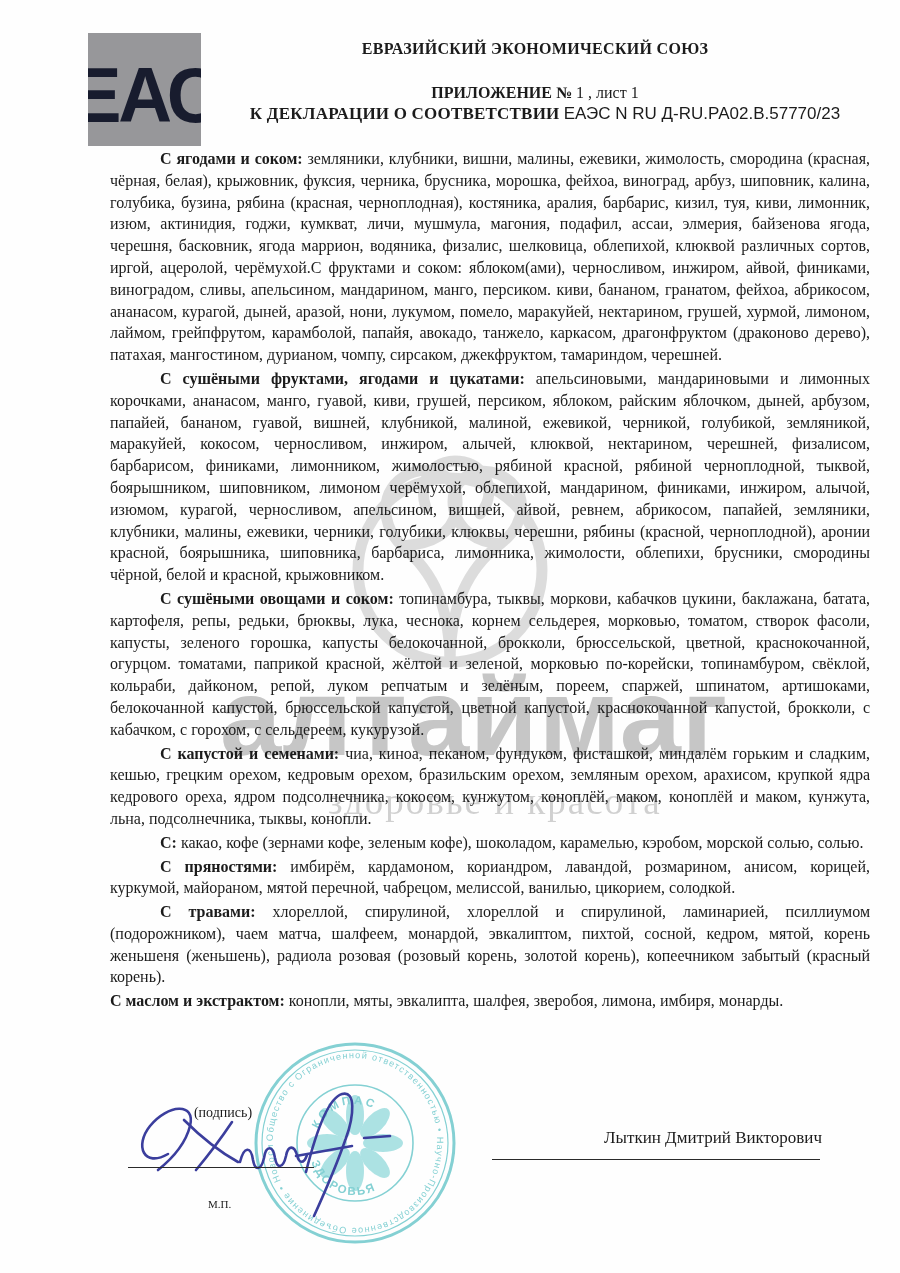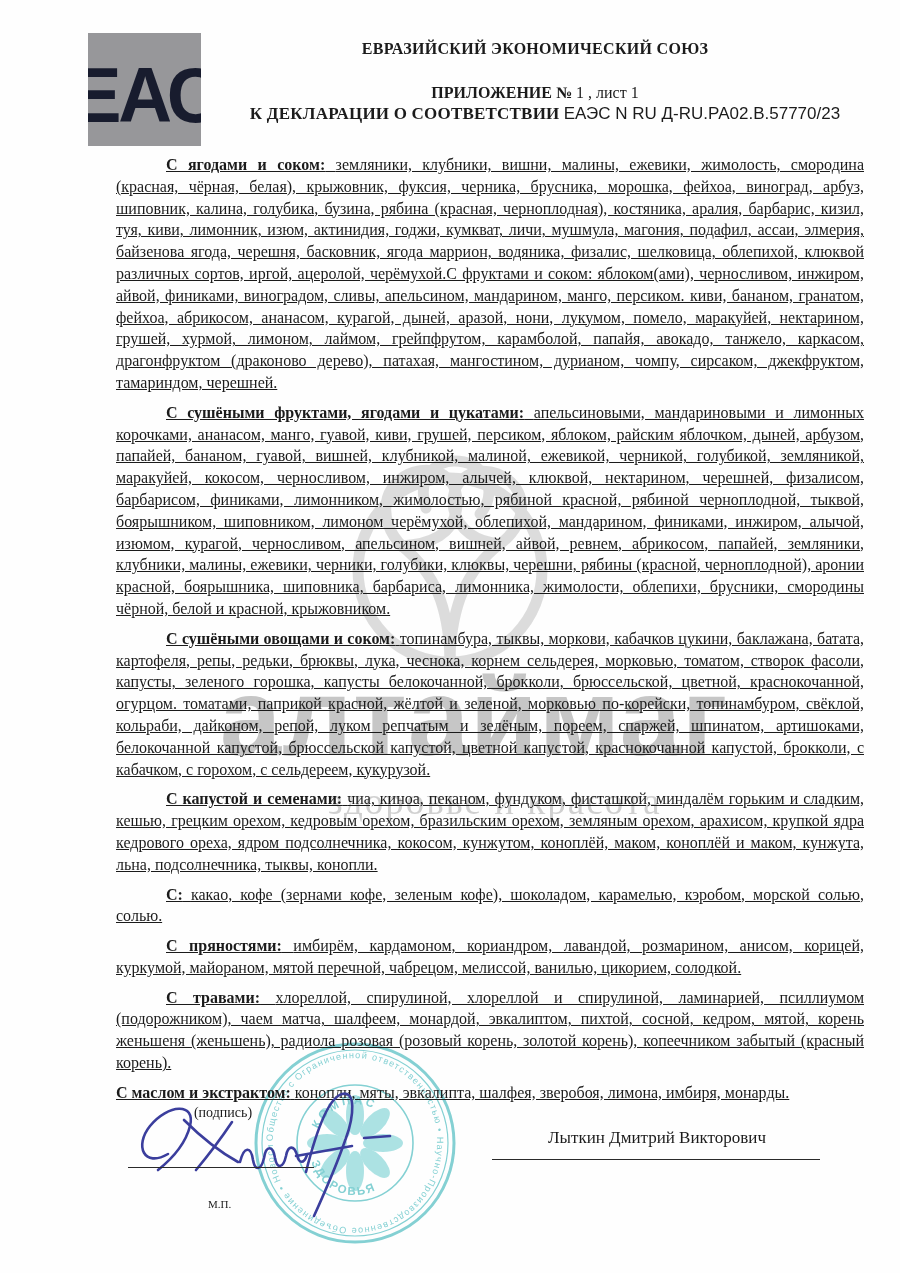--- a/index.html
+++ b/index.html
@@ -28,30 +28,30 @@
   .wm-tagline{
     position:absolute;left:328px;top:780px;z-index:0;
     font-family:Liberation Serif, serif;font-size:37px;
     color:#9a9a9a;opacity:.45;letter-spacing:2px;
   }
   
   .body-text{
     position:absolute;left:108px;top:146px;width:764px;z-index:2;
     font-size:16px;line-height:21.8px;text-align:justify;
   }
-  .body-text p{margin:8px;text-decoration:underline;}
+  .body-text p{margin:2px;}
   .body-text p.indent{text-indent:50px;}
   .body-text b{font-weight:bold;}
   
   .stamp{position:absolute;left:250px;top:1038px;z-index:1;opacity:.85;}
   .sig-svg{position:absolute;left:128px;top:1076px;z-index:3;}
   .sig-line-left{position:absolute;left:128px;top:1167px;width:186px;border-top:1.6px solid #2a2a2a;z-index:4;}
   .sig-caption{position:absolute;left:168px;top:1105px;width:110px;text-align:center;font-size:14px;z-index:4;}
   .seal-caption{position:absolute;left:208px;top:1198px;font-size:11px;z-index:4;}
-  .applicant-name{position:absolute;left:492px;top:1128px;width:330px;text-align:center;font-size:17px;z-index:2;}
+  .applicant-name{position:absolute;left:492px;top:1128px;width:330px;text-align:right;font-size:17px;z-index:2;}
   .name-line{position:absolute;left:492px;top:1159px;width:328px;border-top:1.6px solid #2a2a2a;z-index:2;}
   .name-caption{position:absolute;left:492px;top:1163px;width:330px;text-align:center;font-size:14px;z-index:2;}
 </style>
 </head>
 <body>
 
 <div class="page">
 
   <svg class="eac-logo" viewBox="0 0 100 100" width="113" height="113">
     <rect x="0" y="0" width="100" height="100" fill="#97979a"></rect>

